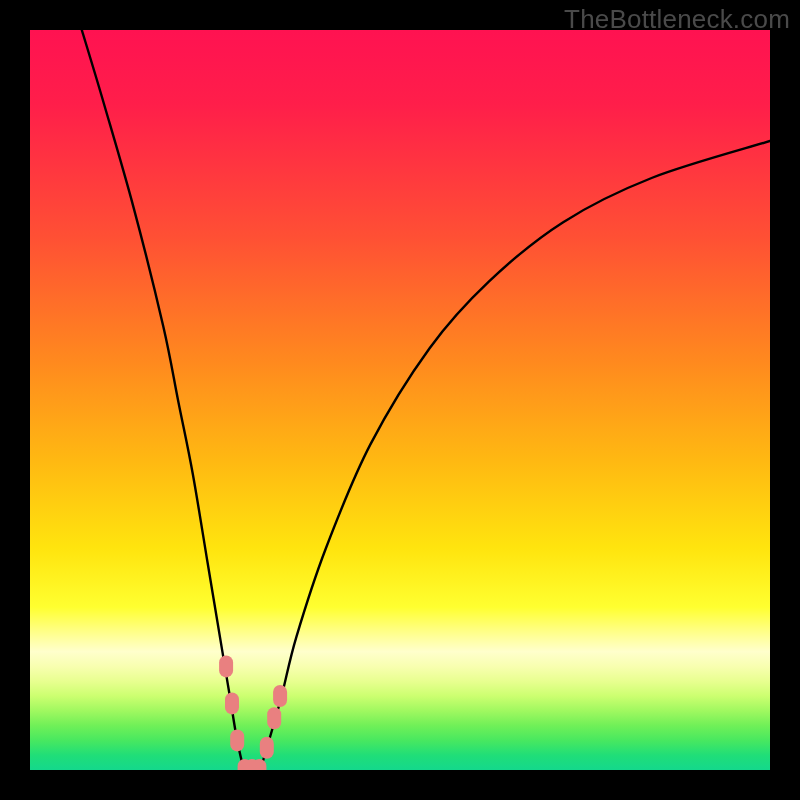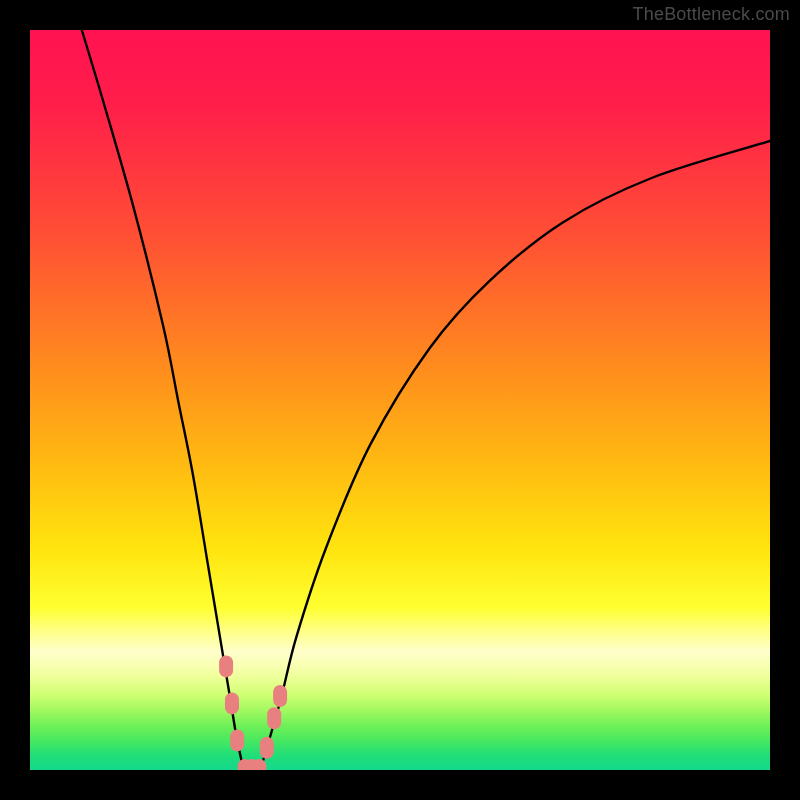--- a/index.html
+++ b/index.html
@@ -15,21 +15,21 @@
     position: relative;
     width: 800px;
     height: 800px;
     background: #000;
   }
   .watermark {
     position: absolute;
     top: 4px;
     right: 10px;
     color: #4a4a4a;
-    font-size: 18px;
+    font-size: 26px;
     font-weight: 400;
     letter-spacing: 0.2px;
     z-index: 10;
   }
   .plot {
     position: absolute;
     left: 30px;
     top: 30px;
     width: 740px;
     height: 740px;

